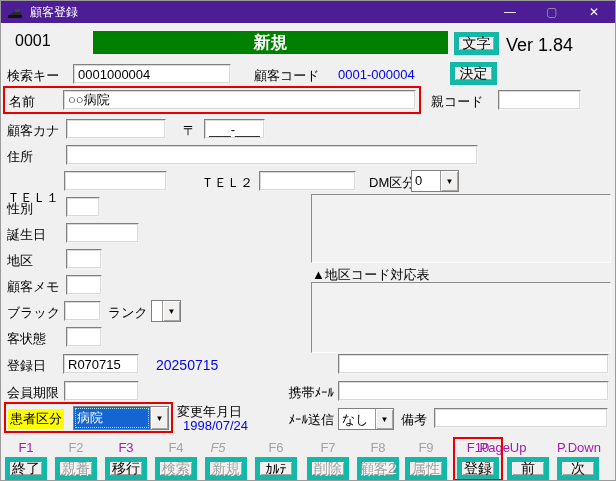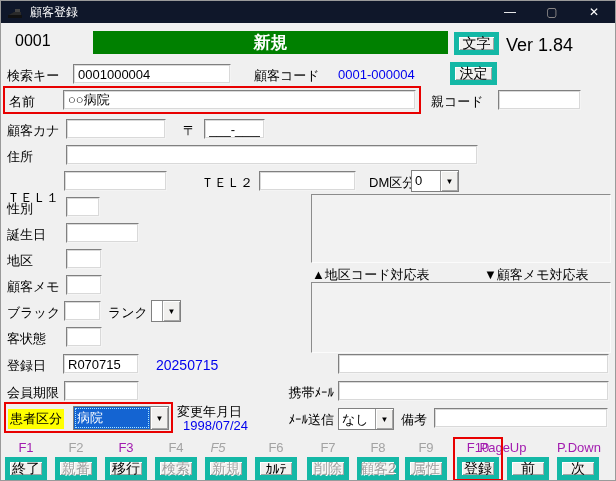--- a/index.html
+++ b/index.html
@@ -1,18 +1,18 @@
 <!DOCTYPE html>
 <html><head>
 <meta charset="utf-8">
 <style>
   html,body{margin:0;padding:0;}
   body{font-family:"Liberation Sans","DejaVu Sans",sans-serif;background:#d8d8d8;}
   .window{position:relative;width:616px;height:481px;background:#f0f0f0;border:1px solid #9a9a9a;box-sizing:border-box;overflow:hidden;}
-  .titlebar{position:absolute;left:0;top:0;width:100%;height:22px;background:#0f172a;display:flex;align-items:center;}
+  .titlebar{position:absolute;left:0;top:0;width:100%;height:22px;background:#4c1d95;display:flex;align-items:center;}
   .title-icon{margin-left:6px;width:16px;height:13px;display:inline-block;}
   .title-text{color:#ffffff;font-size:12px;margin-left:7px;}
   .win-controls{position:absolute;right:0;top:0;height:22px;display:flex;}
   .win-btn{width:42px;height:22px;display:flex;align-items:center;justify-content:center;color:#fff;font-size:12px;}
   .win-btn.dim{color:#aaa49f;}
   .lbl{position:absolute;font-size:13px;color:#000;white-space:nowrap;}
   .inp{position:absolute;box-sizing:border-box;height:20px;background:#fff;border:1px solid #808080;border-right-color:#f4f4f4;border-bottom-color:#f4f4f4;box-shadow:0 0 0 1px #d9d9d9 inset;font-family:inherit;font-size:13px;color:#000;padding:1px 4px;outline:none;}
   .btn{position:absolute;box-sizing:border-box;background:#f1f0ee;border:5px solid #14b8a6;box-shadow:inset 1px 1px 0 #ffffff,inset -1px -1px 0 #a6a6a6;font-size:14px;color:#000;display:flex;align-items:center;justify-content:center;cursor:default;white-space:nowrap;}
   .btn.dim{color:#9f9f9f;text-shadow:1px 1px 0 #fff;}
   .combo{position:absolute;box-sizing:border-box;height:22px;background:#fff;border:1px solid #808080;display:flex;align-items:stretch;}
@@ -81,21 +81,20 @@
   <div class="combo" style="left:410px;top:169px;width:48px;">
     <span class="combo-val">0</span>
     <span class="combo-arrow">▼</span>
   </div>
 
   <div class="lbl" style="left:6px;top:199px;">性別</div>
   <input class="inp" style="left: 65px; top: 196px; width: 34px;">
 
   <div class="bigbox" style="left:310px;top:193px;width:300px;height:69px;"></div>
   <div class="lbl" style="left:311px;top:265px;">▲地区コード対応表</div>
-  <div class="lbl" style="left:483px;top:265px;">▼顧客メモ対応表</div>
   <div class="bigbox" style="left:310px;top:281px;width:300px;height:71px;"></div>
 
   <div class="lbl" style="left:6px;top:225px;">誕生日</div>
   <input class="inp" style="left: 65px; top: 222px; width: 73px;">
   <div class="lbl" style="left:6px;top:251px;">地区</div>
   <input class="inp" style="left: 65px; top: 248px; width: 36px;">
   <div class="lbl" style="left:6px;top:277px;">顧客メモ</div>
   <input class="inp" style="left: 65px; top: 274px; width: 36px;">
 
   <div class="lbl" style="left:6px;top:303px;">ブラック</div>

